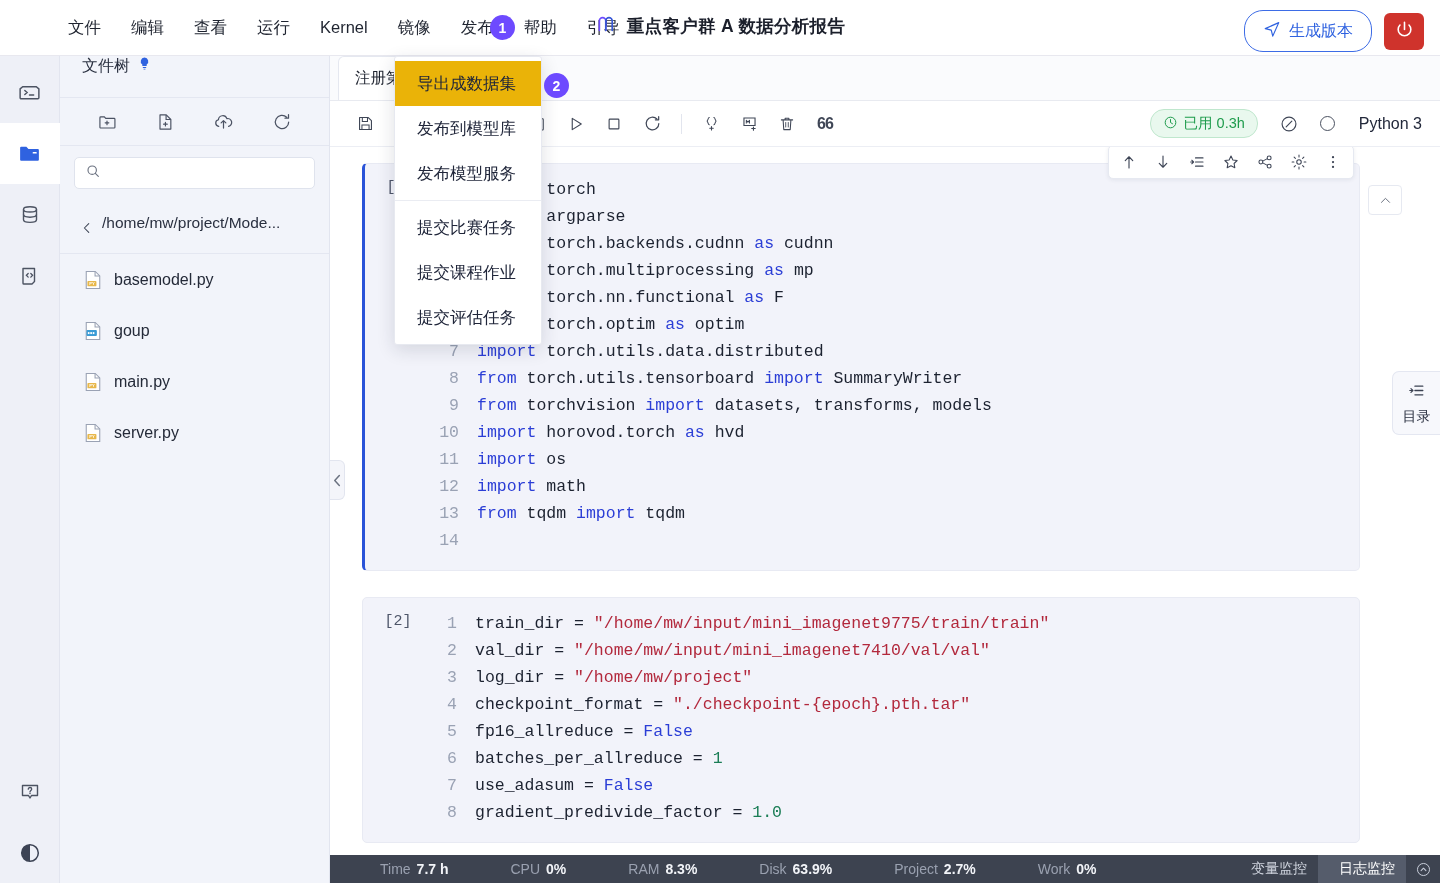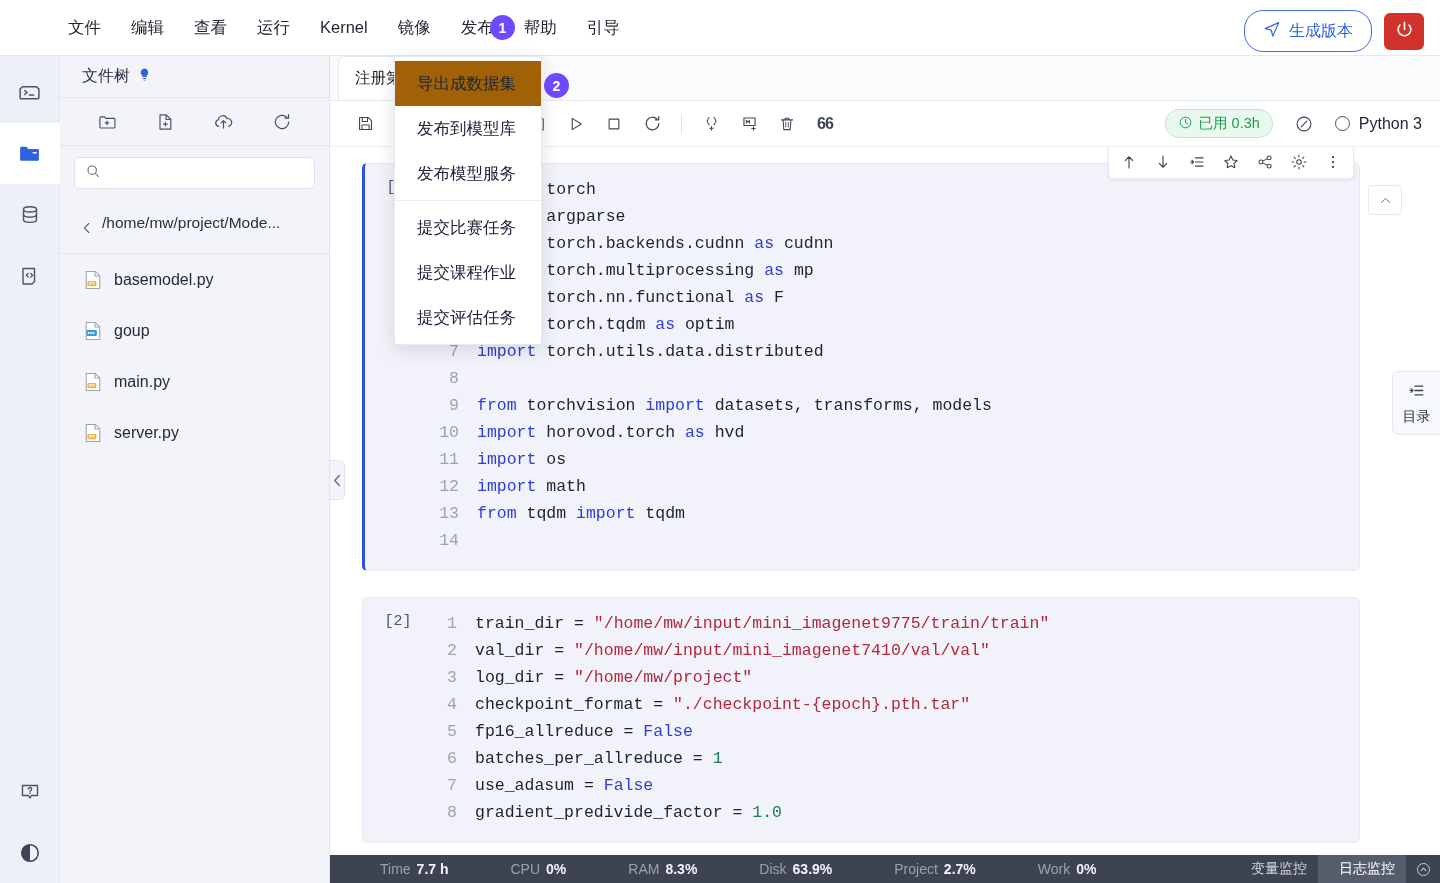--- a/index.html
+++ b/index.html
@@ -63,21 +63,21 @@
   }
   .rail-item.active { background: #ffffff; color: #2f62e0; }
   .rail-spacer { flex: 1; }
 
   
   .filetree {
     position: absolute; left: 60px; top: 56px; width: 270px; height: 827px;
     background: #f2f4fa; border-right: 1px solid #e2e5ef;
   }
   .ft-header {
-    height: 42px; display: flex; align-items: center; gap: 7px;
+    height: 42px; display: flex; align-items: flex-start; gap: 7px;
     padding: 0 22px; font-size: 16px; color: #2a3040; font-weight: 500;
     border-bottom: 1px solid #e4e7f1;
   }
   .ft-tools {
     height: 48px; display: flex; align-items: center; justify-content: space-around;
     padding: 0 18px; border-bottom: 1px solid #e4e7f1;
   }
   .ft-tool { cursor: pointer; color: #4b5263; display: flex; }
   .ft-search {
     margin: 11px 14px; height: 32px; background: #fff; border: 1px solid #dfe3ed;
@@ -131,21 +131,21 @@
     color: #3f4656; cursor: pointer; border-radius: 4px; text-align: right;
   }
   .tb-sep { width: 1px; height: 20px; background: #e2e5ee; margin: 0 8px; }
   .tb-quote { font-size: 16px; font-weight: 700; color: #3f4656; letter-spacing: -1px; }
   .tb-right { margin-left: auto; display: flex; align-items: center; gap: 14px; }
   .time-chip {
     display: flex; align-items: center; gap: 6px;
     background: #e9f8ee; border: 1px solid #bfe7cd; color: #1f9c4d;
     border-radius: 14px; padding: 4px 12px; font-size: 14.5px;
   }
-  .kernel-ind { display: flex; align-items: center; gap: 9px; font-size: 16px; color: #22283a; }
+  .kernel-ind { display: flex; align-items: center; gap: 24px; font-size: 16px; color: #22283a; }
   .kernel-dot { width: 15px; height: 15px; border: 1.7px solid #4a5160; border-radius: 50%; }
 
   
   .nbarea {
     flex: 1; background: #ffffff; overflow: hidden; position: relative;
     padding: 16px 80px 0 32px;
   }
   .cell {
     position: relative; margin-bottom: 26px; border-radius: 6px;
   }
@@ -208,21 +208,21 @@
   
   .dropdown {
     position: absolute; left: 394px; top: 56px; width: 148px;
     background: #fff; border: 1px solid #e7e9f0; border-radius: 3px;
     box-shadow: 0 5px 18px rgba(25,35,60,.14); z-index: 50; padding: 4px 0;
   }
   .dd-item {
     height: 45px; display: flex; align-items: center; padding: 0 22px;
     font-size: 16.5px; color: #20263a; cursor: pointer; white-space: nowrap;
   }
-  .dd-item:hover, .dd-item.hl { background: #a16207; }
+  .dd-item:hover, .dd-item.hl { background: #eab308; }
   .dd-sep { height: 1px; background: #eaecf2; margin: 4px 0; }
 
   
   .statusbar {
     position: absolute; left: 330px; bottom: 0; width: 1110px; height: 28px;
     background: #3d4350; display: flex; align-items: center; padding-left: 18px; z-index: 20;
   }
   .st-metric { display: flex; align-items: baseline; gap: 6px; margin-right: 30px; margin-left: 32px; }
   .st-key { font-size: 14px; color: #9aa1b0; }
   .st-val { font-size: 14px; color: #f2f4f8; font-weight: 700; }
@@ -246,20 +246,29 @@
       <div class="menu-item">编辑</div>
       <div class="menu-item">查看</div>
       <div class="menu-item">运行</div>
       <div class="menu-item">Kernel</div>
       <div class="menu-item">镜像</div>
       <div class="menu-item">发布</div>
       <div class="menu-item">帮助</div>
       <div class="menu-item">引导</div>
     </div>
 
+  <div class="title-center">
+    <span>
+      <svg width="22" height="22" viewBox="0 0 24 24" fill="none">
+        <path d="M5 19V8.5C5 6.6 6.6 5 8.5 5S12 6.6 12 8.5V19" stroke="#6d4aff" stroke-width="1.8" stroke-linecap="round"></path>
+        <path d="M12 19V8.5C12 6.6 13.6 5 15.5 5S19 6.6 19 8.5V19" stroke="#3858d6" stroke-width="1.8" stroke-linecap="round"></path>
+      </svg>
+    </span>
+    <span class="title-text">重点客户群 A 数据分析报告</span>
+  </div>
 
   <div class="topbar-right">
     <div class="gen-btn">
       <span>
         <svg width="18" height="18" viewBox="0 0 24 24" fill="none">
           <path d="M3 11.5L21 3.5L13 21.5L11 13.5L3 11.5Z" stroke="#2f62e0" stroke-width="1.6" stroke-linejoin="round"></path>
         </svg>
       </span>
       <span>生成版本</span>
     </div>
@@ -582,23 +591,23 @@
           </svg>
         </div>
         <div class="cell-inner">
           <div class="prompt">[1]</div>
           <div class="codelines">
             <div class="ln"><span class="lnum">1</span><span><span class="kw">import </span><span class="code">torch</span></span></div>
             <div class="ln"><span class="lnum">2</span><span><span class="kw">import </span><span class="code">argparse</span></span></div>
             <div class="ln"><span class="lnum">3</span><span><span class="kw">import </span><span class="code">torch.backends.cudnn </span><span class="kw">as </span><span class="code">cudnn</span></span></div>
             <div class="ln"><span class="lnum">4</span><span><span class="kw">import </span><span class="code">torch.multiprocessing </span><span class="kw">as </span><span class="code">mp</span></span></div>
             <div class="ln"><span class="lnum">5</span><span><span class="kw">import </span><span class="code">torch.nn.functional </span><span class="kw">as </span><span class="code">F</span></span></div>
-            <div class="ln"><span class="lnum">6</span><span><span class="kw">import </span><span class="code">torch.tqdm </span><span class="kw">as </span><span class="code">optim</span></span></div>
+            <div class="ln"><span class="lnum">6</span><span><span class="kw">import </span><span class="code">torch.optim </span><span class="kw">as </span><span class="code">optim</span></span></div>
             <div class="ln"><span class="lnum">7</span><span><span class="kw">import </span><span class="code">torch.utils.data.distributed</span></span></div>
-            <div class="ln"><span class="lnum">8</span></div>
+            <div class="ln"><span class="lnum">8</span><span><span class="kw">from </span><span class="code">torch.utils.tensorboard </span><span class="kw">import </span><span class="code">SummaryWriter</span></span></div>
             <div class="ln"><span class="lnum">9</span><span><span class="kw">from </span><span class="code">torchvision </span><span class="kw">import </span><span class="code">datasets, transforms, models</span></span></div>
             <div class="ln"><span class="lnum">10</span><span><span class="kw">import </span><span class="code">horovod.torch </span><span class="kw">as </span><span class="code">hvd</span></span></div>
             <div class="ln"><span class="lnum">11</span><span><span class="kw">import </span><span class="code">os</span></span></div>
             <div class="ln"><span class="lnum">12</span><span><span class="kw">import </span><span class="code">math</span></span></div>
             <div class="ln"><span class="lnum">13</span><span><span class="kw">from </span><span class="code">tqdm </span><span class="kw">import </span><span class="code">tqdm</span></span></div>
             <div class="ln"><span class="lnum">14</span><span></span></div>
           </div>
         </div>
       </div>
       <div class="cell">

